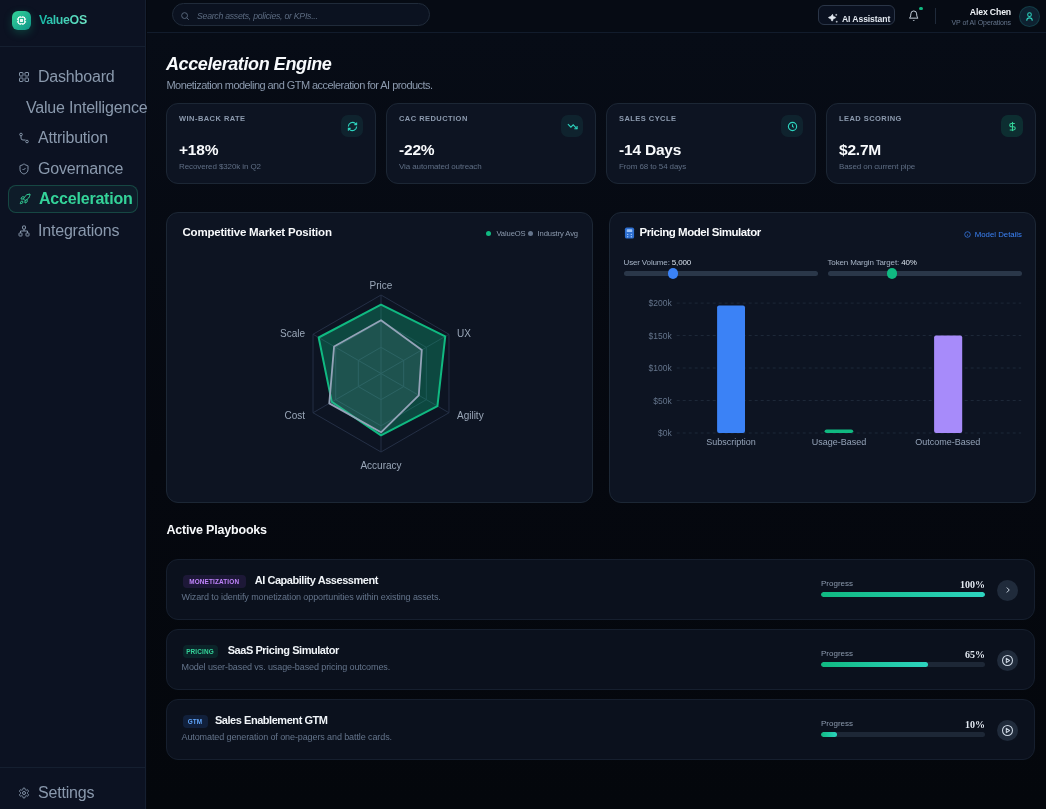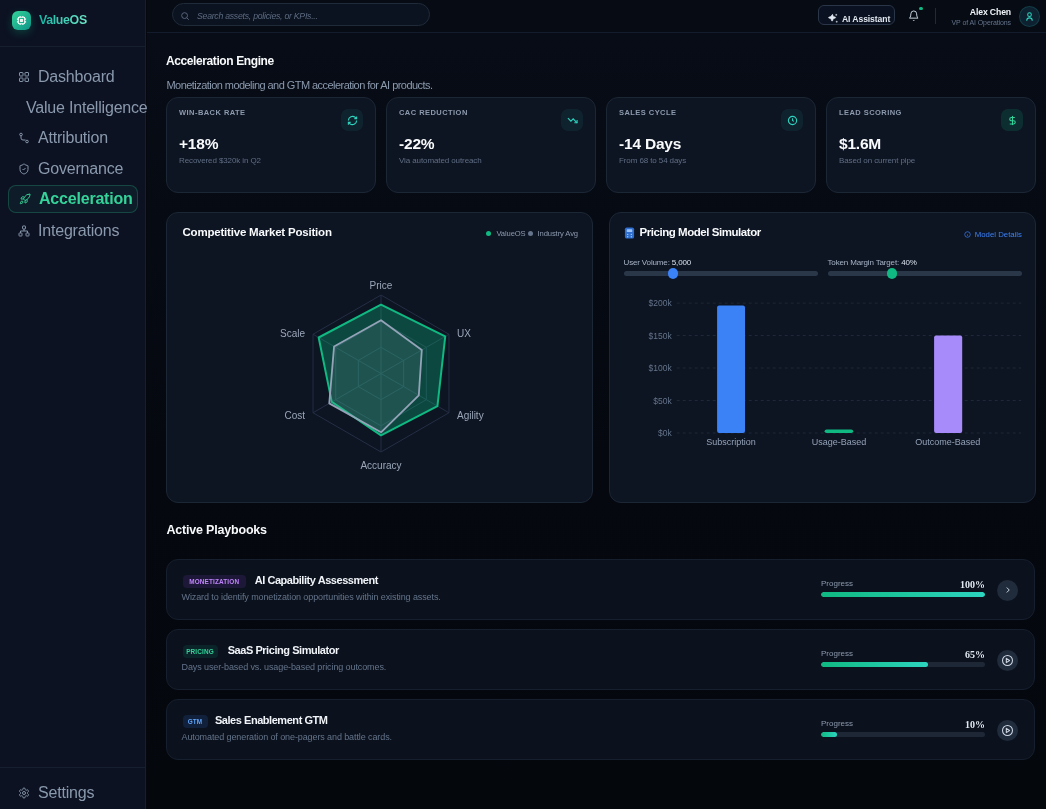--- a/index.html
+++ b/index.html
@@ -25,26 +25,26 @@
 #aibtn { position:absolute; left:671px; top:5px; width:77px; height:20px; border-radius:6px; border:1px solid #2a3547; background:rgba(15,23,42,0.55); display:flex; align-items:flex-end; }
 #aibtn .t { font-size:8.6px; color:#e2e8f0; font-weight:bold; margin-left:5px; letter-spacing:-0.1px; white-space:nowrap; }
 #userblock { position:absolute; right:35px; top:7px; text-align:right; }
 #userblock .n { font-size:8.7px; font-weight:bold; color:#f1f5f9; letter-spacing:-0.15px; }
 #userblock .r { font-size:7px; letter-spacing:-0.1px; color:#64748b; margin-top:2px; }
 #avatar { position:absolute; left:872px; top:6px; width:21px; height:21px; border-radius:50%; background:#0e2130; border:1px solid rgba(45,212,191,0.16); display:flex; align-items:center; justify-content:center; }
 
 
 #content { position:absolute; left:147px; top:33px; width:899px; height:776px; background:linear-gradient(180deg,#070c16 0%,#05080f 55%,#04070c 100%); }
 
-h1 { position:absolute; left:19px; top:21px; font-size:12px; font-weight:bold; color:#f8fafc; letter-spacing:-0.4px; }
+h1 { position:absolute; left:19px; top:21px; font-size:18px; font-weight:bold; color:#f8fafc; letter-spacing:-0.4px;font-style:italic; }
 #subtitle { position:absolute; left:19.5px; top:46px; font-size:11px; color:#8b99ad; letter-spacing:-0.55px; }
 
 .card { position:absolute; background:#0d1422; border:1px solid #1c2735; border-radius:12px; }
 
-.kpi { width:210px; height:96px; top:64px; }
+.kpi { width:210px; height:81px; top:70px; }
 .kpi .lab { position:absolute; left:12px; top:10px; font-size:7.5px; font-weight:bold; letter-spacing:0.45px; color:#8c9aae; }
 .kpi .ibox { position:absolute; right:12px; top:11px; width:22px; height:22px; border-radius:7px; background:rgba(45,212,191,0.08); display:flex; align-items:center; justify-content:center; }
 .kpi .val { position:absolute; left:12px; top:37px; font-size:15.5px; font-weight:bold; color:#f8fafc; letter-spacing:-0.2px; }
 .kpi .sub { position:absolute; left:12px; top:58px; font-size:8px; letter-spacing:-0.1px; color:#5f6e84; }
 
 
 #radar-card { left:19px; top:179px; width:427px; height:291px; }
 #radar-card .title { position:absolute; left:15.5px; top:13px; font-size:11.5px; font-weight:bold; color:#f8fafc; letter-spacing:-0.2px; }
 .legend { position:absolute; right:14px; top:16px; font-size:7.6px; letter-spacing:-0.1px; color:#8c9aae; display:flex; align-items:center; gap:5px; }
 .dot { width:5px; height:5px; border-radius:50%; display:inline-block; }
@@ -219,21 +219,21 @@
     <div class="sub">From 68 to 54 days</div>
   </div>
   <div class="card kpi" style="left:679px;">
     <div class="lab">LEAD SCORING</div>
     <div class="ibox" style="background:rgba(16,185,129,0.16);">
         <svg width="11" height="11" viewBox="0 0 24 24" fill="none" stroke="#34d399" stroke-width="2.4">
           <path d="M12 2v20"></path>
           <path d="M17 5.5H9.5a3.5 3.5 0 0 0 0 7h5a3.5 3.5 0 0 1 0 7H6"></path>
         </svg>
       </div>
-    <div class="val">$1.6M</div>
+    <div class="val">$2.7M</div>
     <div class="sub">Based on current pipe</div>
   </div>
 
   <div class="card" id="radar-card">
     <div class="title">Competitive Market Position</div>
     <div class="legend">
       <span class="dot" style="background:#10b981;"></span>
         <span>ValueOS</span>
       <span class="dot" style="background:#64748b;margin-left:-3px;"></span>
         <span>Industry Avg</span>
@@ -320,21 +320,21 @@
     <div class="pbtn">
         <svg width="10" height="10" viewBox="0 0 24 24" fill="none" stroke="#cbd5e1" stroke-width="2.4">
           <path d="m9 18 6-6-6-6"></path>
         </svg>
       </div>
   </div>
 
   <div class="pbrow" style="top:596px;padding-left:44px;">
     <div class="badge" style="width:35px;color:#34d399;background:rgba(16,185,129,0.12);">PRICING</div>
     <div class="tt" style="left:60.7px;">SaaS Pricing Simulator</div>
-    <div class="dd">Days user-based vs. usage-based pricing outcomes.</div>
+    <div class="dd">Model user-based vs. usage-based pricing outcomes.</div>
     <div class="prog">
       <span class="pl">Progress</span>
         <span class="pv">65%</span>
       <div class="track">
           <div class="fill" style="width:65%;"></div>
         </div>
     </div>
     <div class="pbtn">
         <svg width="13" height="13" viewBox="0 0 24 24" fill="none" stroke="#cbd5e1" stroke-width="2" stroke-linejoin="round">
           <circle cx="12" cy="12" r="9.2"></circle>

